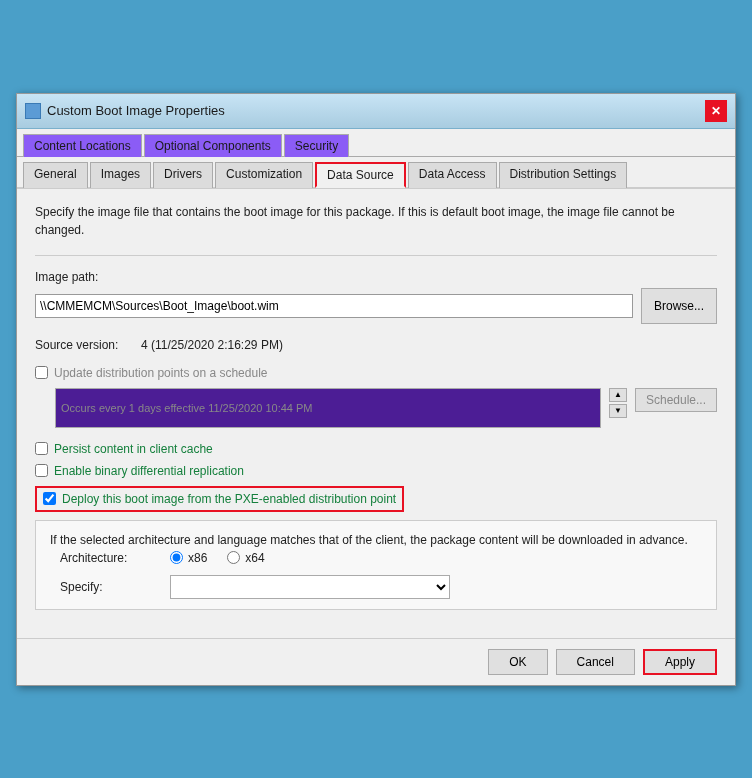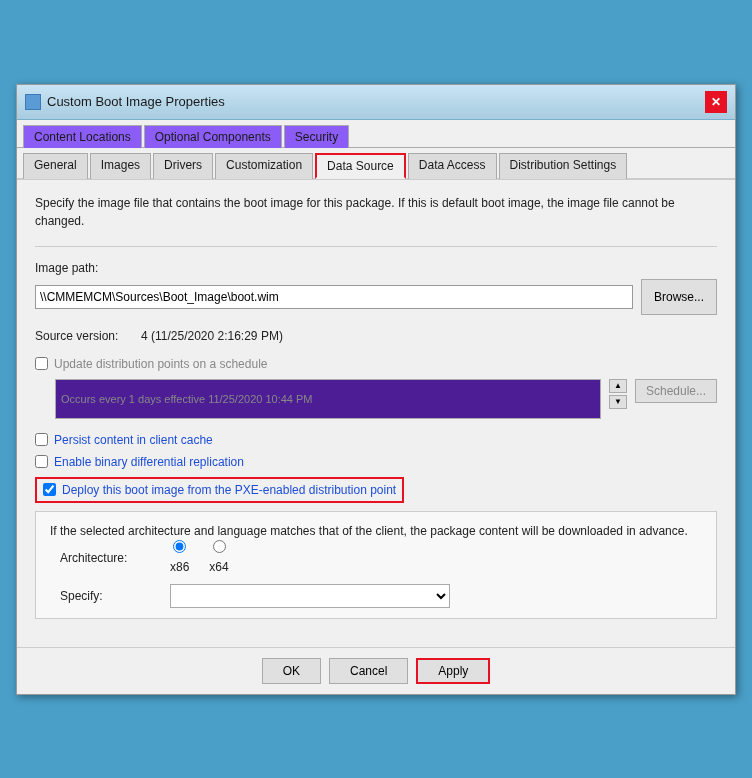--- a/index.html
+++ b/index.html
@@ -167,21 +167,21 @@
       display: flex;
       align-items: center;
       gap: 6px;
       margin-bottom: 8px;
     }
     .checkbox-row input[type="checkbox"] {
       cursor: pointer;
     }
     .checkbox-label {
       font-size: 12px;
-      color: #1d4ed8;
+      color: #15803d;
     }
     .checkbox-label.disabled {
       color: #888;
     }
     .schedule-row {
       display: flex;
       align-items: flex-start;
       gap: 8px;
       margin-left: 20px;
       margin-bottom: 14px;
@@ -253,21 +253,20 @@
       font-size: 12px;
       color: #222;
     }
     .radio-option {
       display: flex;
       align-items: center;
       gap: 5px;
       font-size: 12px;
       color: #222;
       cursor: pointer;
-      flex-direction: column;
     }
     .lang-row {
       display: flex;
       align-items: center;
       gap: 20px;
     }
     .lang-label {
       min-width: 90px;
       font-size: 12px;
       color: #222;
@@ -276,21 +275,21 @@
       width: 280px;
       height: 24px;
       border: 1px solid #aaa;
       background: white;
       font-size: 12px;
       padding: 0 4px;
     }
     .footer {
       padding: 10px 18px;
       display: flex;
-      justify-content: center;
+      justify-content: flex-end;
       gap: 8px;
       border-top: 1px solid #ccc;
       background: #f0f0f0;
     }
     .footer-btn {
       height: 26px;
       padding: 0 20px;
       background: #e0e0e0;
       border: 1px solid #aaa;
       font-size: 12px;

